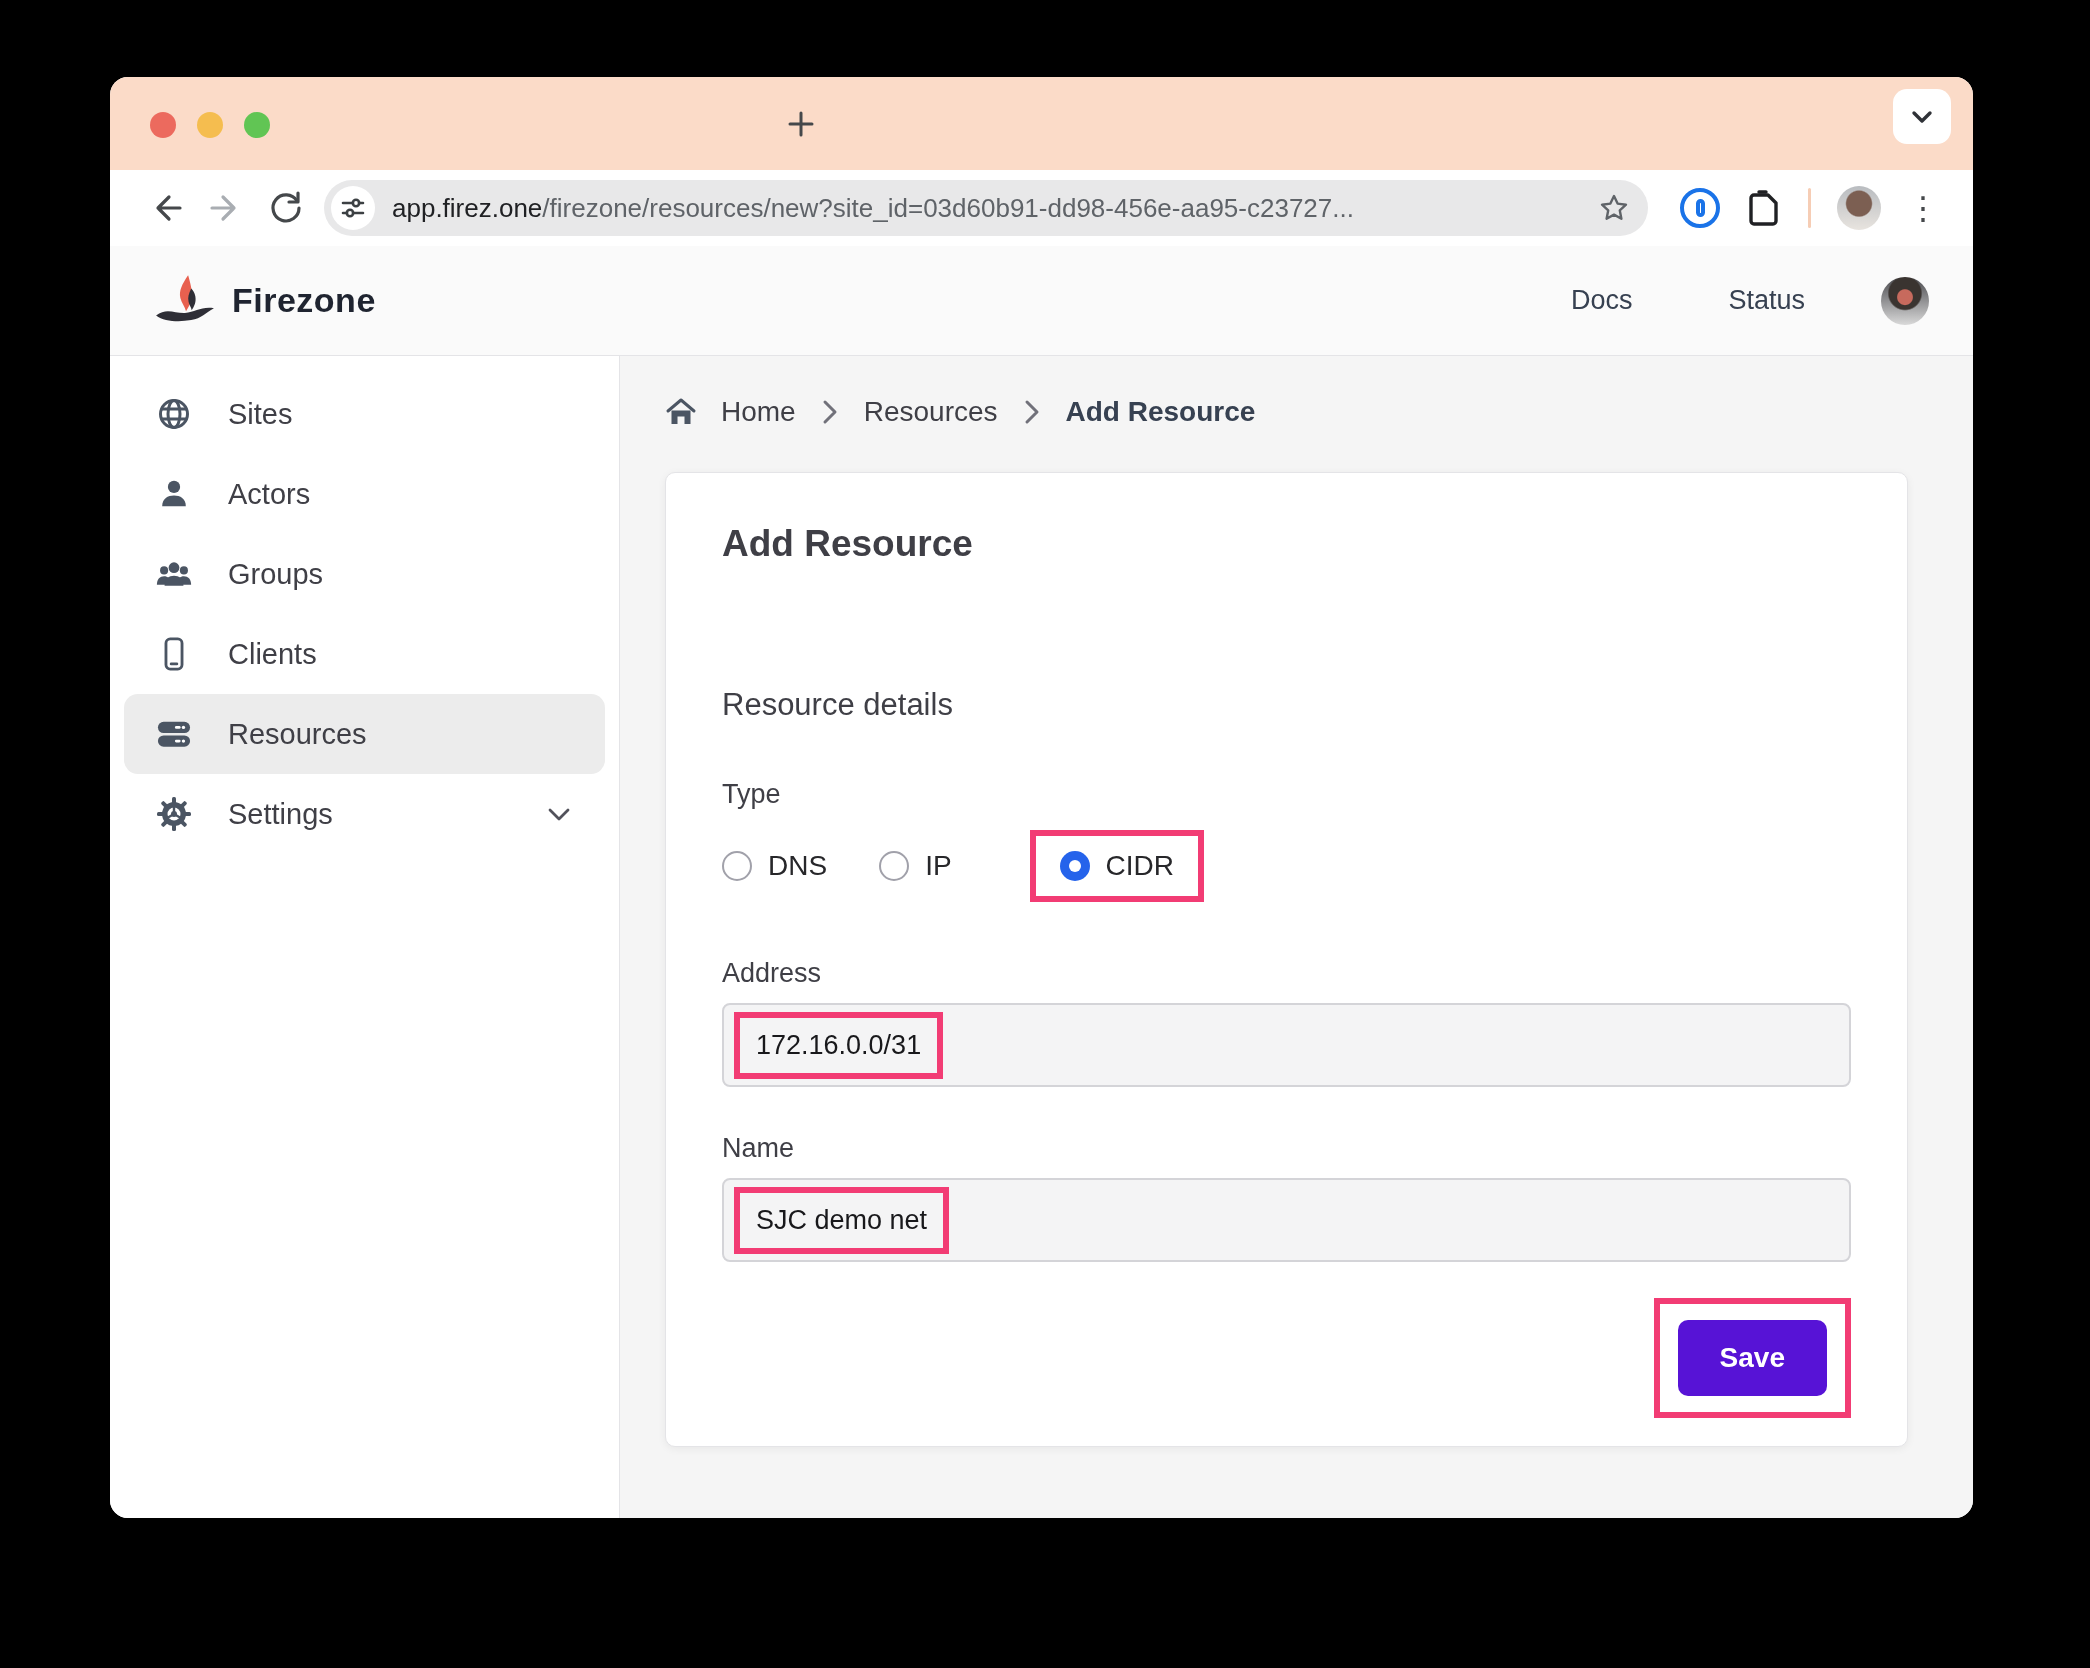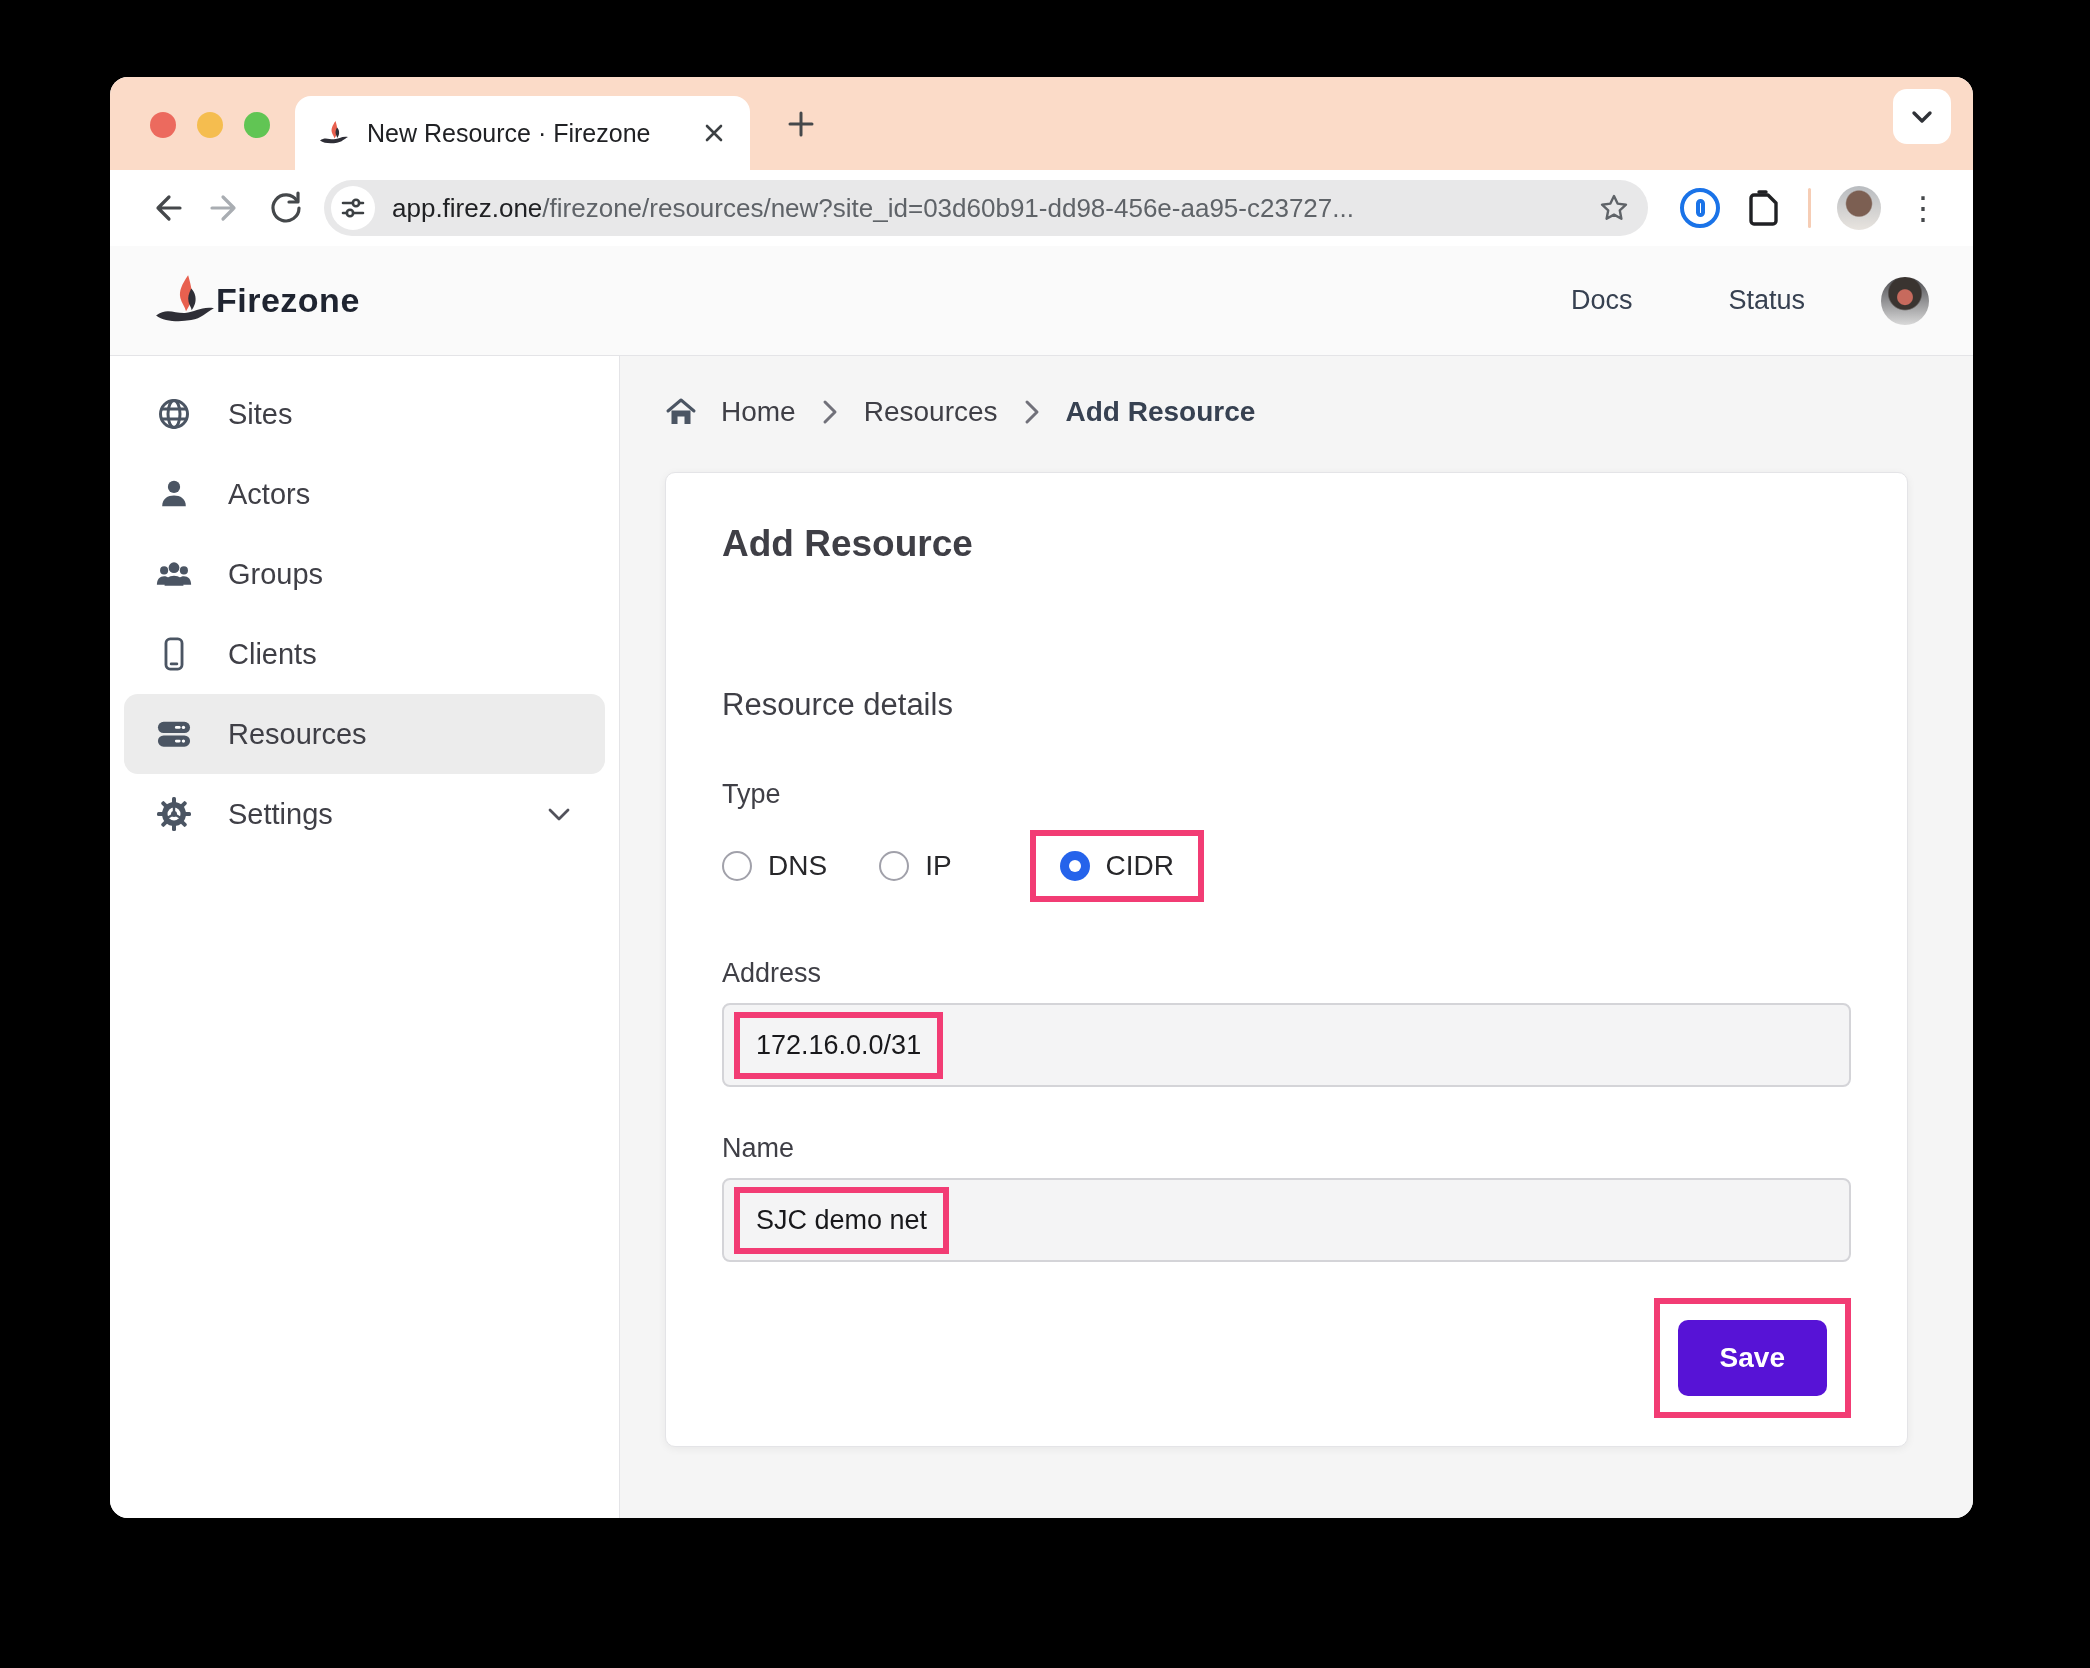--- a/index.html
+++ b/index.html
@@ -48,21 +48,21 @@
   .onepw i{display:block;width:9px;height:18px;border-radius:5px;border:4px solid #1a73e8;}
   .tb-divider{width:3px;height:40px;background:#f6cdb5;border-radius:2px;}
   .avatar-sm{width:44px;height:44px;border-radius:50%;
     background:radial-gradient(circle at 50% 40%, #7c5f52 0 36%, rgba(0,0,0,0) 40%), linear-gradient(#b9bcc0,#e8e4df);}
   .dots{font-size:32px;color:#45484b;line-height:1;letter-spacing:0;}
   
   .app-header{
     height:110px;background:#fafafa;border-bottom:1px solid #e4e4e7;
     display:flex;align-items:center;padding:0 44px;flex:0 0 auto;
   }
-  .brand{display:flex;align-items:center;}
+  .brand{display:flex;align-items:center;gap:16px;}
   .brand-name{font-size:34px;font-weight:700;color:#1f2430;letter-spacing:.5px;}
   .header-links{margin-left:auto;display:flex;align-items:center;}
   .header-link{font-size:27px;color:#374151;padding:0 48px;cursor:pointer;}
   .avatar-lg{width:48px;height:48px;border-radius:50%;margin-left:28px;
     background:radial-gradient(circle at 50% 42%, #c76a5d 0 20%, rgba(0,0,0,0) 23%),
                radial-gradient(circle at 50% 34%, #3a3430 0 40%, rgba(0,0,0,0) 44%),
                linear-gradient(#4a4a4e,#d9d9d9);}
   
   .app-body{flex:1;display:flex;min-height:0;}
   .sidebar{width:510px;background:#fff;border-right:1px solid #e4e4e7;padding:18px 14px;flex:0 0 auto;}
@@ -114,35 +114,20 @@
 
 <div class="window">
 
   <div class="tabstrip">
     <div class="traffic">
       <span class="tl-red"></span>
       <span class="tl-yellow"></span>
       <span class="tl-green"></span>
     </div>
 
-    <div class="tab">
-      <span>
-        <svg width="30" height="27" viewBox="0 0 60 52">
-          <path d="M33 1 C27 10 24 16 25.5 23 C26.6 28 30 31 31 36 C34.5 30 38 24 36.5 16 C35.5 9.5 34.5 6 33 1 Z" fill="#e8604f"></path>
-          <path d="M36 14 C33.5 19 32.5 22.5 33.5 27 C34.2 30 36 32 36.5 35 C39 31 41 27.5 40 21.5 C39.3 17.8 37.8 16 36 14 Z" fill="#2e2e36"></path>
-          <path d="M2 40 C12 32 20 38 30 37.5 C40 37 46 31 58 33 C50 37 46 43 36 44.5 C24 46.5 10 46 2 40 Z" fill="#2e2e36"></path>
-        </svg>
-      </span>
-      <span class="tab-title">New Resource · Firezone</span>
-      <span>
-        <svg width="24" height="24" viewBox="0 0 24 24">
-            <path d="M5 5 L19 19 M19 5 L5 19" stroke="#3c4043" stroke-width="2.6" stroke-linecap="round"></path>
-          </svg>
-      </span>
-    </div>
 
     <div class="newtab-btn">
       <svg width="30" height="30" viewBox="0 0 30 30">
           <path d="M15 4 V26 M4 15 H26" stroke="#45484b" stroke-width="3" stroke-linecap="round"></path>
         </svg>
     </div>
 
     <div class="tab-search-btn">
       <svg width="30" height="30" viewBox="0 0 30 30">
           <path d="M7 11 L15 19 L23 11" stroke="#2f3237" stroke-width="3.4" fill="none" stroke-linecap="round" stroke-linejoin="round"></path>

